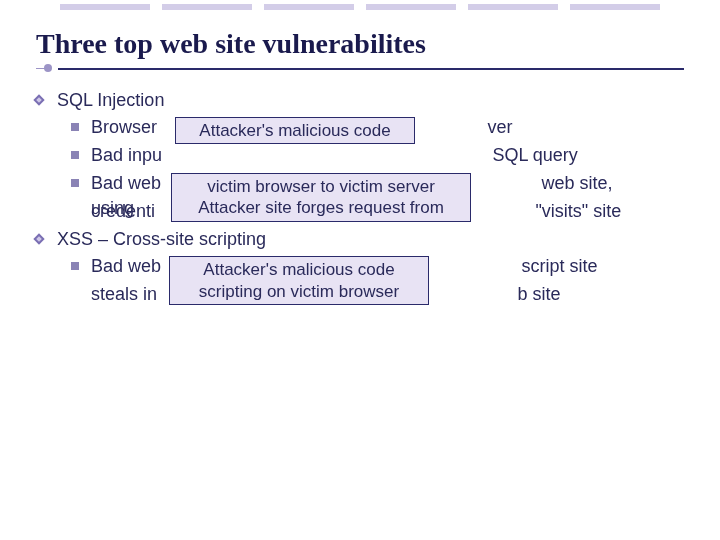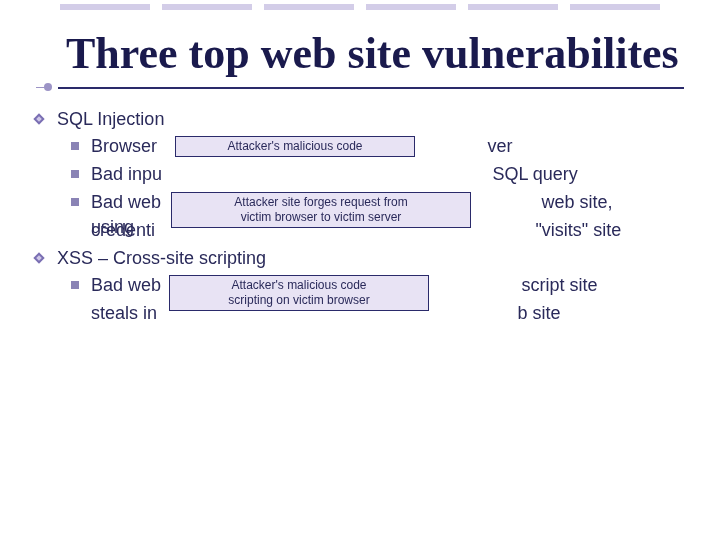--- a/index.html
+++ b/index.html
@@ -18,24 +18,23 @@
     justify-content: center;
   }
   .top-bars .bar {
     height: 6px;
     background: #d3cde8;
     flex: 1;
     max-width: 90px;
   }
   .title {
     font-family: Georgia, 'Times New Roman', serif;
-    font-size: 44px;
+    font-size: 28px;
     color: #1a1a4d;
     padding: 18px 36px 8px 36px;
-    margin-left: 30px;
   }
   .title-underline {
     height: 2px;
     background: #2a2a6a;
     margin: 0 36px 0 58px;
     position: relative;
   }
   .title-ornament {
     position: absolute;
     left: -22px;
@@ -95,21 +94,21 @@
     background: #8a83b5;
   }
   .row {
     display: block;
     position: relative;
   }
   .overlay-box {
     position: absolute;
     background: #e8e3f4;
     border: 1px solid #2a2a6a;
-    font-size: 12px;
+    font-size: 17px;
     color: #2a2a5a;
     text-align: center;
     line-height: 1.25;
     padding: 2px 8px;
   }
 </style>
 </head>
 <body>
 
 <div class="top-bars">
@@ -162,22 +161,22 @@
     <span class="lvl2-bullet"></span>
     <span>Bad web</span>
     <span style="visibility:hidden;">_____________________________________</span>
     <span>web site, using</span>
   </div>
   <div class="lvl2 row" style="height:26px; position:relative;">
     <span>credenti</span>
     <span style="visibility:hidden;">_____________________________________</span>
     <span> "visits" site</span>
     <div class="overlay-box" style="left:80px; top:-26px; width:300px;">
+      <div>victim browser to victim server</div>
       <div>Attacker site forges request from</div>
-      <div>victim browser to victim server</div>
     </div>
   </div>
 
   <div class="lvl1 row">
     <span class="lvl1-bullet">
       <svg width="12" height="12">
           <rect x="2" y="2" width="8" height="8" transform="rotate(45 6 6)" fill="#7a6fb3"></rect>
           <rect x="4" y="4" width="4" height="4" transform="rotate(45 6 6)" fill="#cfc8e8"></rect>
         </svg>
     </span>

